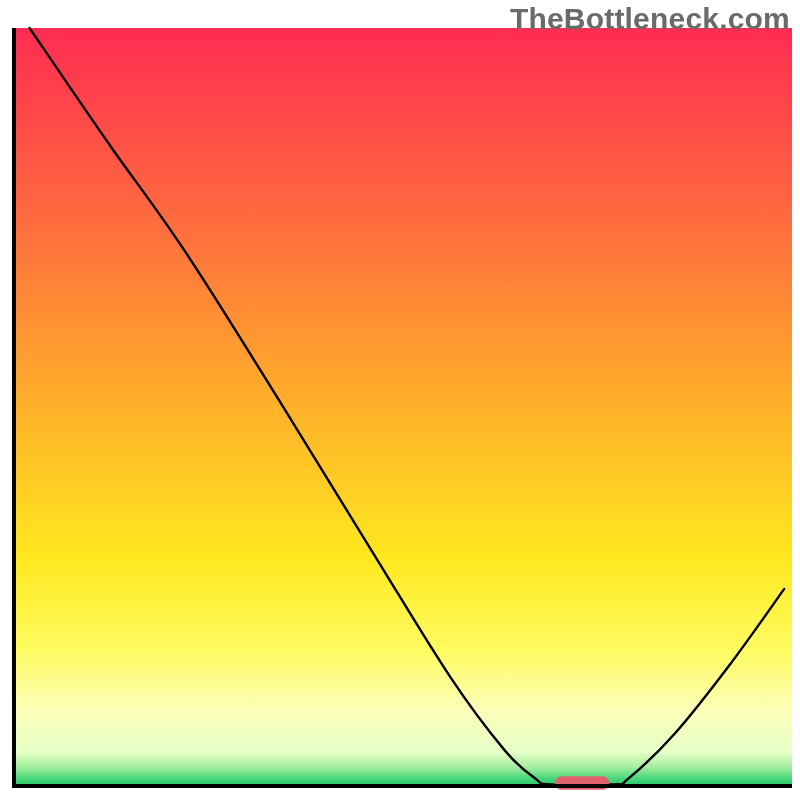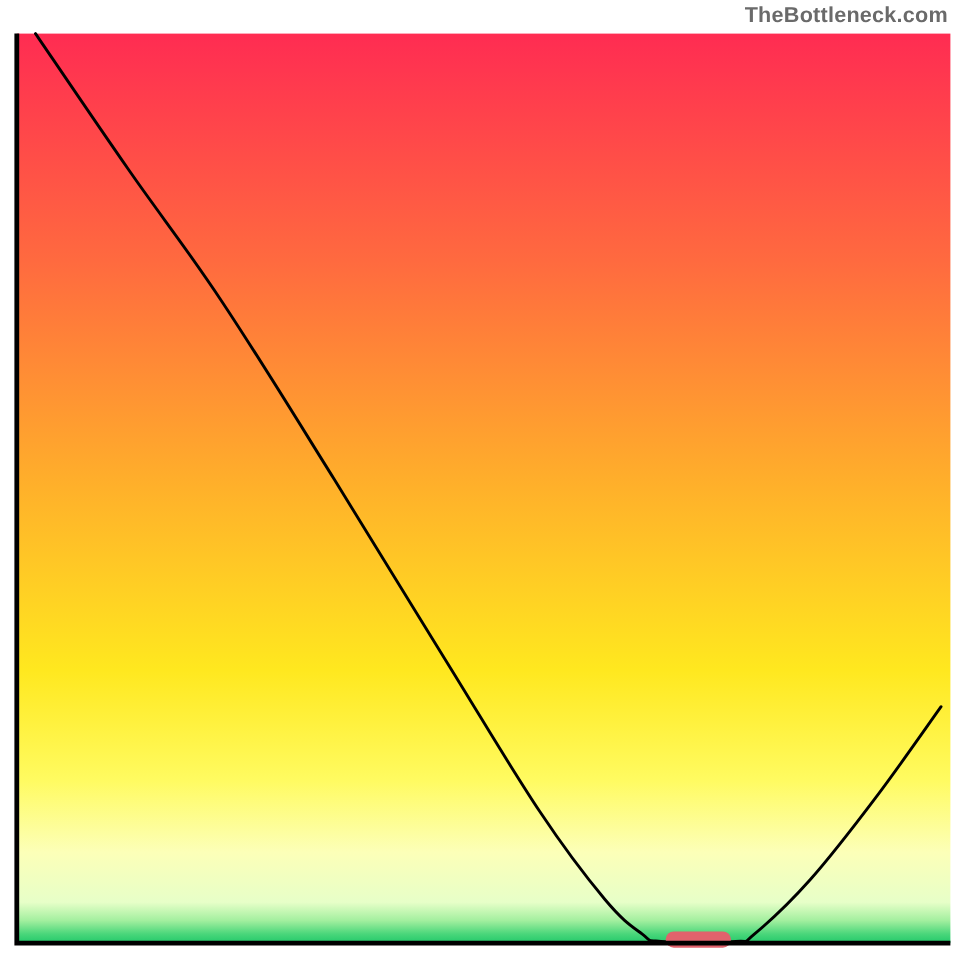--- a/index.html
+++ b/index.html
@@ -13,21 +13,21 @@
   .chart-container {
     position: relative;
     width: 800px;
     height: 800px;
   }
   .watermark {
     position: absolute;
     top: 2px;
     right: 10px;
     font-family: Arial, Helvetica, sans-serif;
-    font-size: 18px;
+    font-size: 30px;
     font-weight: 600;
     color: #6a6a6a;
     letter-spacing: 0.2px;
     pointer-events: none;
   }
   svg {
     display: block;
   }
 </style>
 </head>

